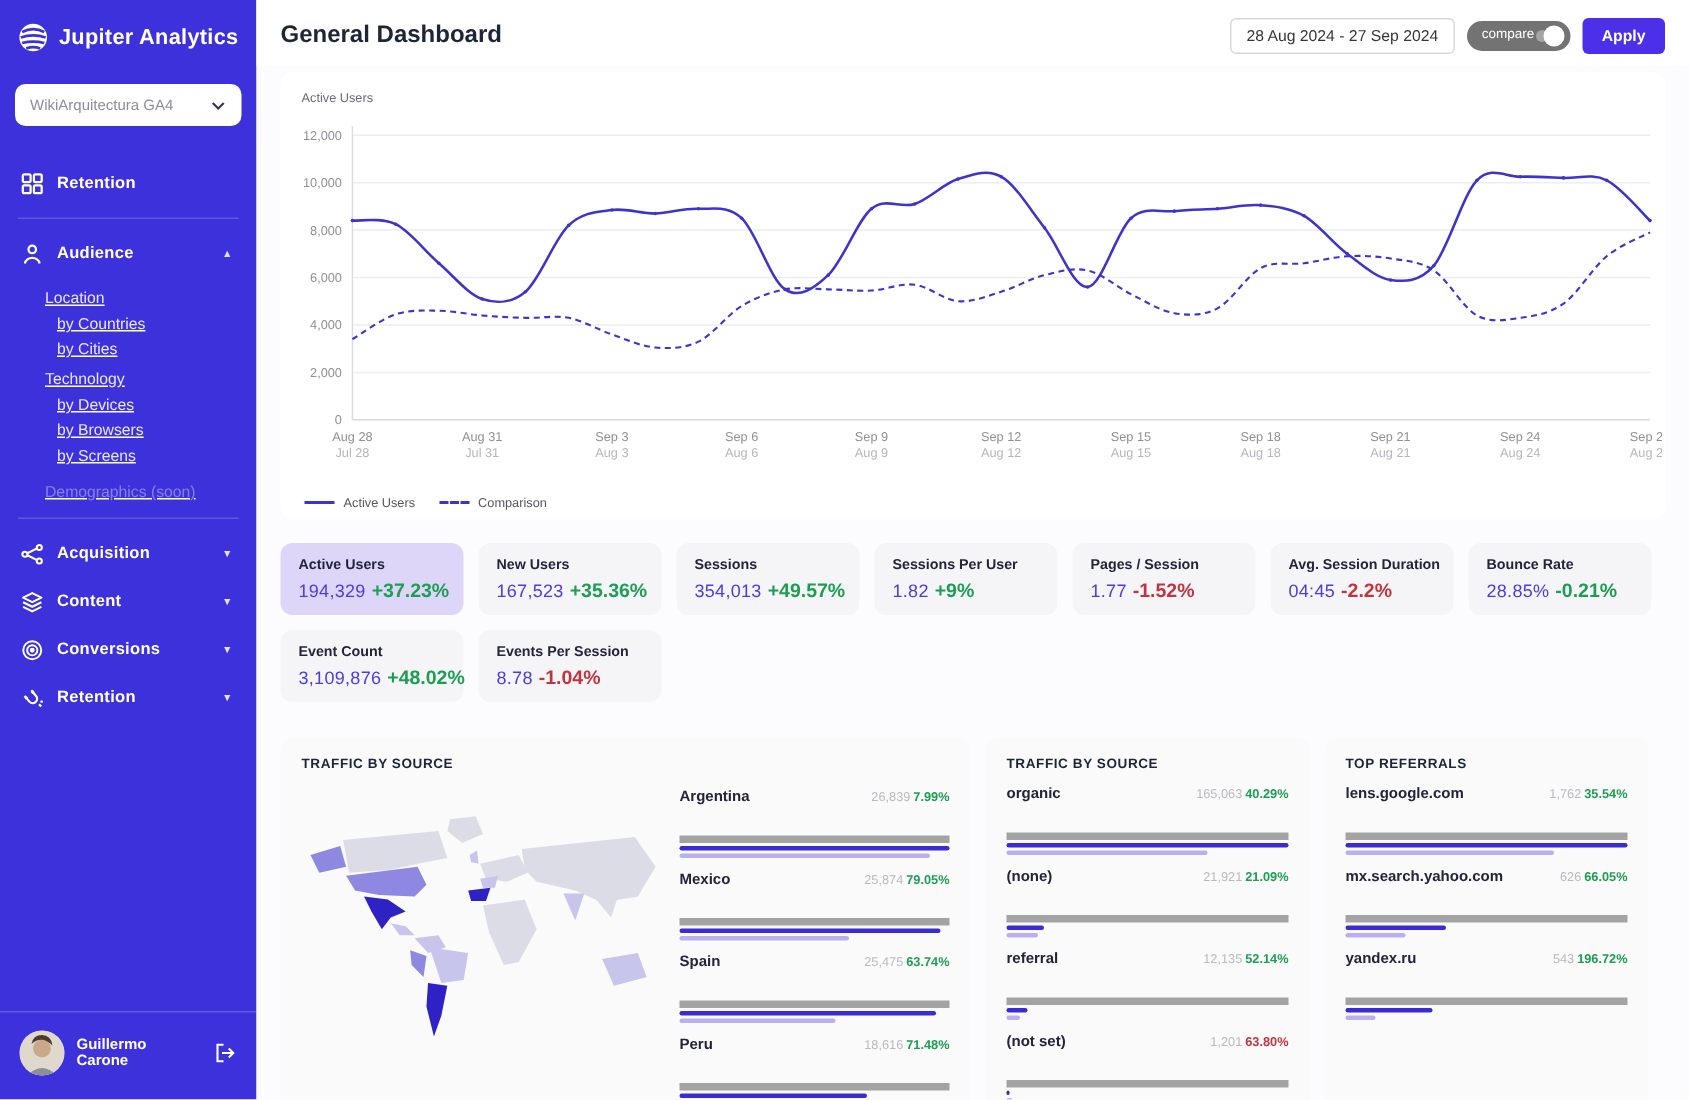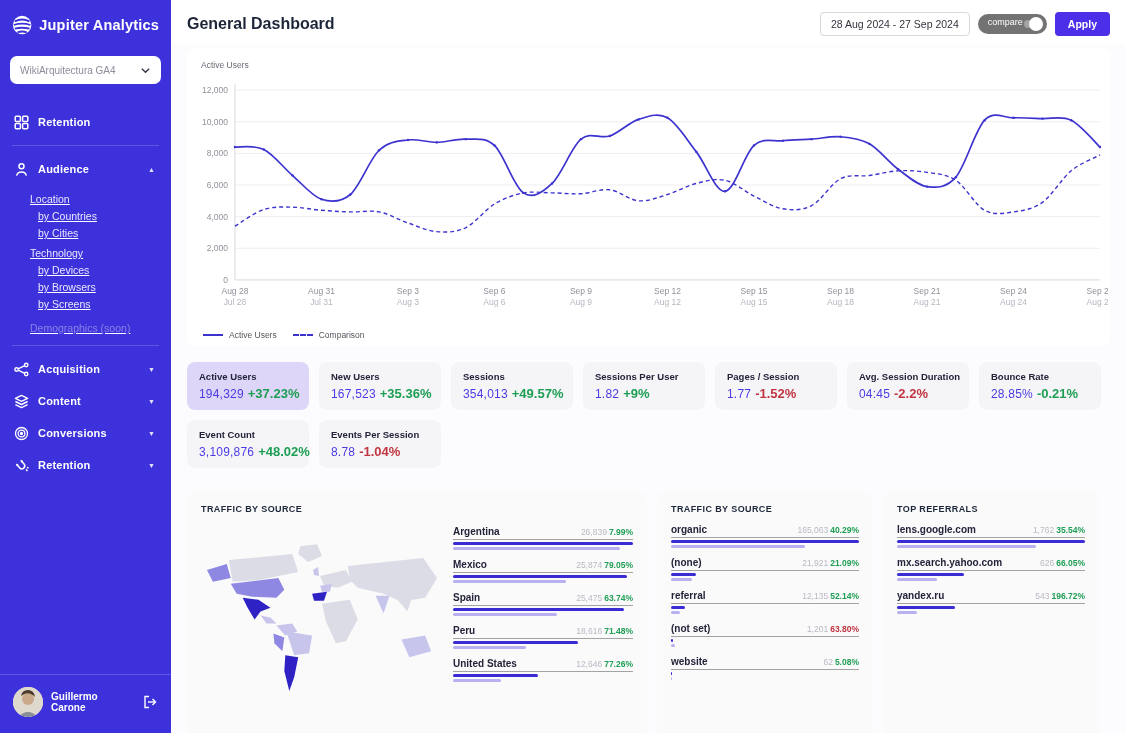--- a/index.html
+++ b/index.html
@@ -67,21 +67,21 @@
 
   
   .panels { padding:24px 16px 0 16px; display:flex; gap:10px; }
   .panel { background:#fafafb; border-radius:8px; padding:12px 14px; height:300px; }
   .panel-title { font-size:9px; font-weight:bold; letter-spacing:.4px; color:#1c2638; margin-bottom:10px; }
   .panel-country { width:460px; display:flex; gap:4px; }
   .panel-country .map-side { width:248px; }
   .panel-country .list-side { flex:1; padding-top:22px; }
   .panel-sm { width:216px; }
   .prow { margin-bottom:9px; cursor:pointer; }
-  .prow-top { display:flex; align-items:baseline; justify-content:space-between; border-bottom:1px solid #a3a3a3; padding-bottom:2px; }
+  .prow-top { display:flex; align-items:baseline; justify-content:space-between; border-bottom:5px solid #a3a3a3; padding-bottom:20px; }
   .plabel { font-size:10px; font-weight:bold; color:#23233a; }
   .pvals { font-size:8.5px; color:#b9b9c3; }
   .ppct { font-weight:bold; margin-left:2px; }
   .bar1 { height:3px; background:#3a2bd4; border-radius:2px; margin-top:2px; }
   .bar2 { height:3px; background:#b9b0f0; border-radius:2px; margin-top:2px; }
   .worldmap { width:248px; height:185px; margin-top:8px; }
   .m-light { fill:#dcdce6; } .m-lp { fill:#c8c5ec; } .m-med { fill:#8f88e2; } .m-dark { fill:#2f22c5; }
 </style>
 </head>
 <body>

